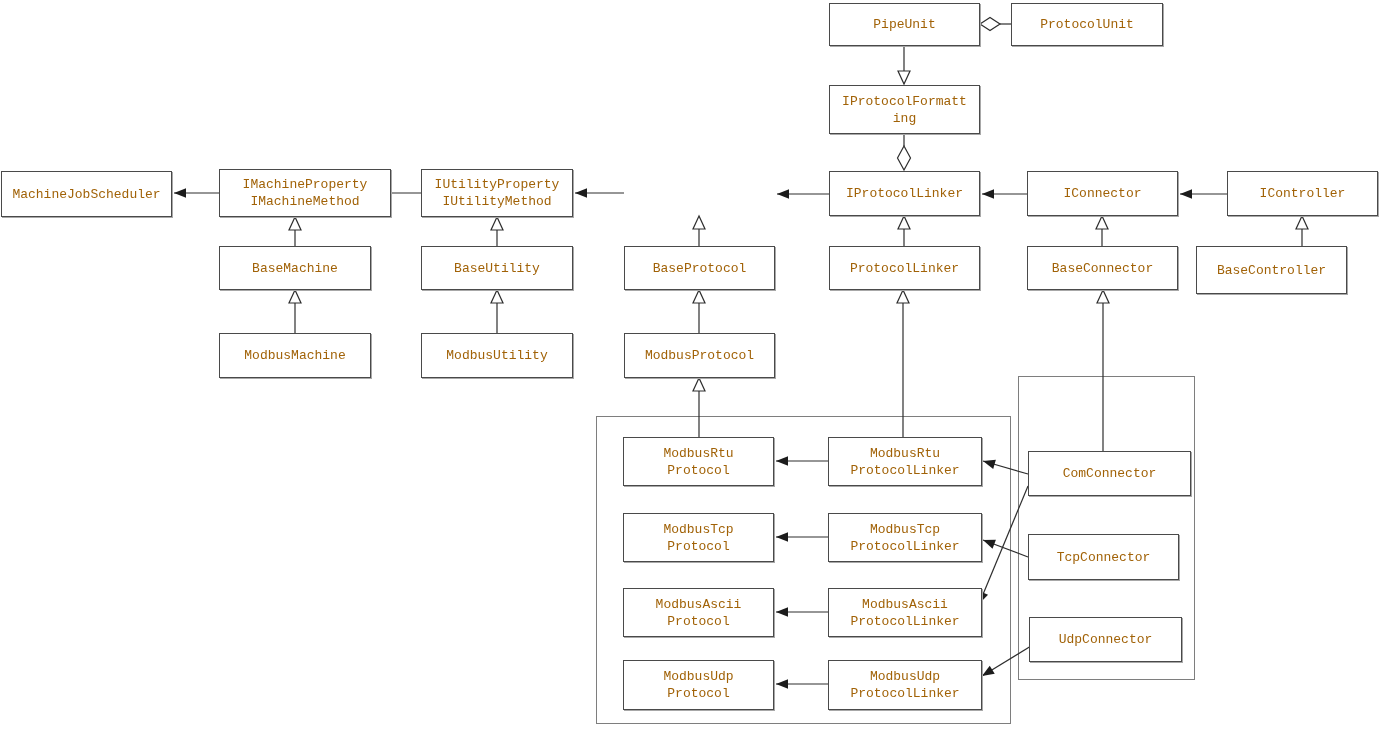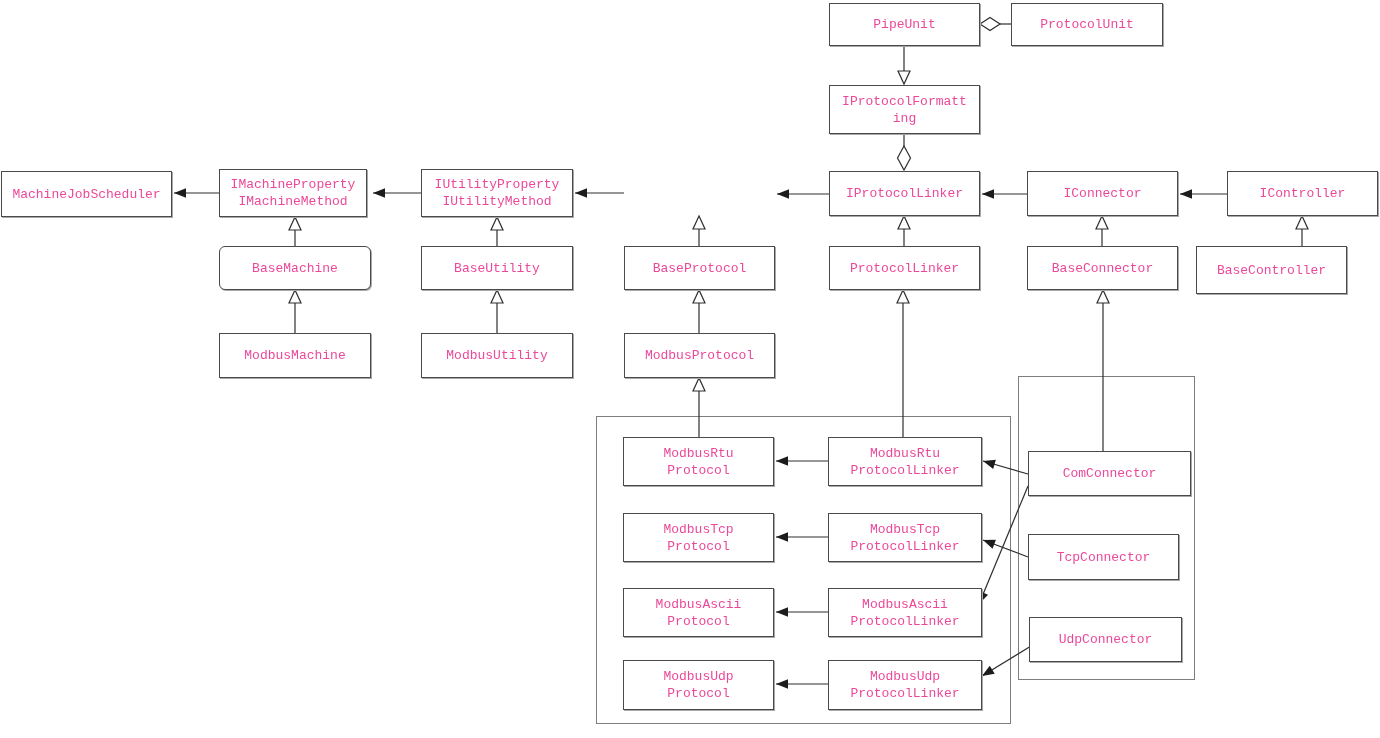--- a/index.html
+++ b/index.html
@@ -1,19 +1,19 @@
 <!DOCTYPE html>
 <html><head>
 <meta charset="utf-8">
 <style>
   html,body{margin:0;padding:0;background:#fff;}
   .stage{
     position:relative;width:1380px;height:738px;background:#fff;overflow:hidden;
     font-family:"Liberation Mono","DejaVu Sans Mono",monospace;
-    color:#ec4899;
+    color:#a16207;
   }
   .grp{
     position:absolute;background:transparent;border:1px solid #7e7e7e;
     box-sizing:border-box;z-index:1;
   }
   .edges{position:absolute;left:0;top:0;z-index:2;}
   .node{
     position:absolute;z-index:3;box-sizing:border-box;
     background:#fff;border:1px solid #4a4a4a;box-shadow:1px 1px 0 #a8a8a8;
     display:flex;align-items:center;justify-content:center;
@@ -121,29 +121,29 @@
           <line x1="1302" y1="229" x2="1302" y2="246" fill="none"></line>
         </g>
     </g>
   </svg>
 
   <div class="node" style="left:829px;top:3px;width:151px;height:43px;">PipeUnit</div>
   <div class="node" style="left:1011px;top:3px;width:152px;height:43px;">ProtocolUnit</div>
   <div class="node wrap" style="left:829px;top:85px;width:151px;height:49px;">IProtocolFormatting</div>
 
   <div class="node" style="left:1px;top:171px;width:171px;height:46px;">MachineJobScheduler</div>
-  <div class="node" style="left:219px;top:169px;width:148px;height:48px;">IMachineProperty
+  <div class="node" style="left:219px;top:169px;width:172px;height:48px;">IMachineProperty
 IMachineMethod</div>
   <div class="node" style="left:421px;top:169px;width:152px;height:48px;">IUtilityProperty
 IUtilityMethod</div>
   <div class="node" style="left:829px;top:171px;width:151px;height:45px;">IProtocolLinker</div>
   <div class="node" style="left:1027px;top:171px;width:151px;height:45px;">IConnector</div>
   <div class="node" style="left:1227px;top:171px;width:151px;height:45px;">IController</div>
 
-  <div class="node" style="left:219px;top:246px;width:152px;height:44px;border-radius:6px;">BaseMachine</div>
+  <div class="node" style="left:219px;top:246px;width:152px;height:44px;">BaseMachine</div>
   <div class="node" style="left:421px;top:246px;width:152px;height:44px;">BaseUtility</div>
   <div class="node" style="left:624px;top:246px;width:151px;height:44px;">BaseProtocol</div>
   <div class="node" style="left:829px;top:246px;width:151px;height:44px;">ProtocolLinker</div>
   <div class="node" style="left:1027px;top:246px;width:151px;height:44px;">BaseConnector</div>
   <div class="node" style="left:1196px;top:246px;width:151px;height:48px;">BaseController</div>
 
   <div class="node" style="left:219px;top:333px;width:152px;height:45px;">ModbusMachine</div>
   <div class="node" style="left:421px;top:333px;width:152px;height:45px;">ModbusUtility</div>
   <div class="node" style="left:624px;top:333px;width:151px;height:45px;">ModbusProtocol</div>
 

